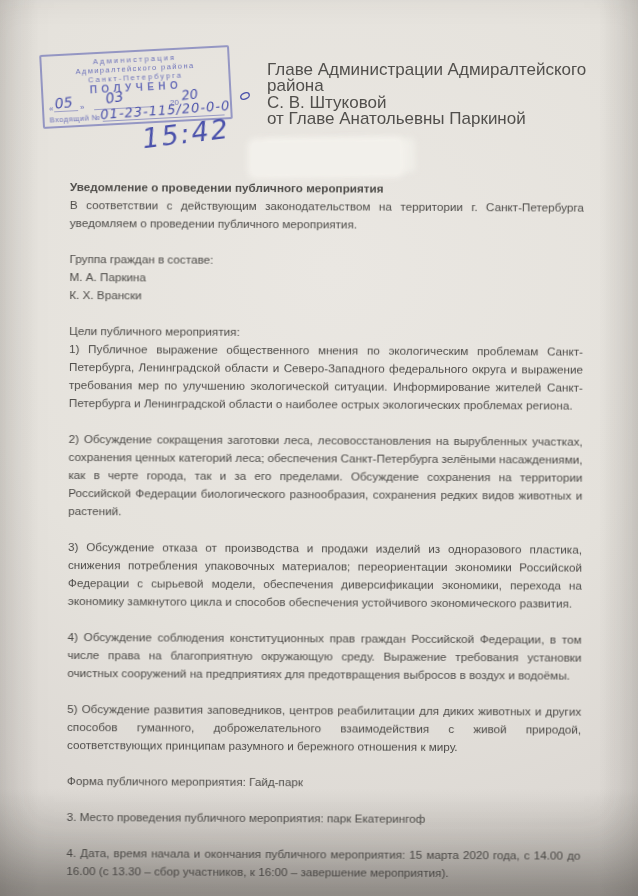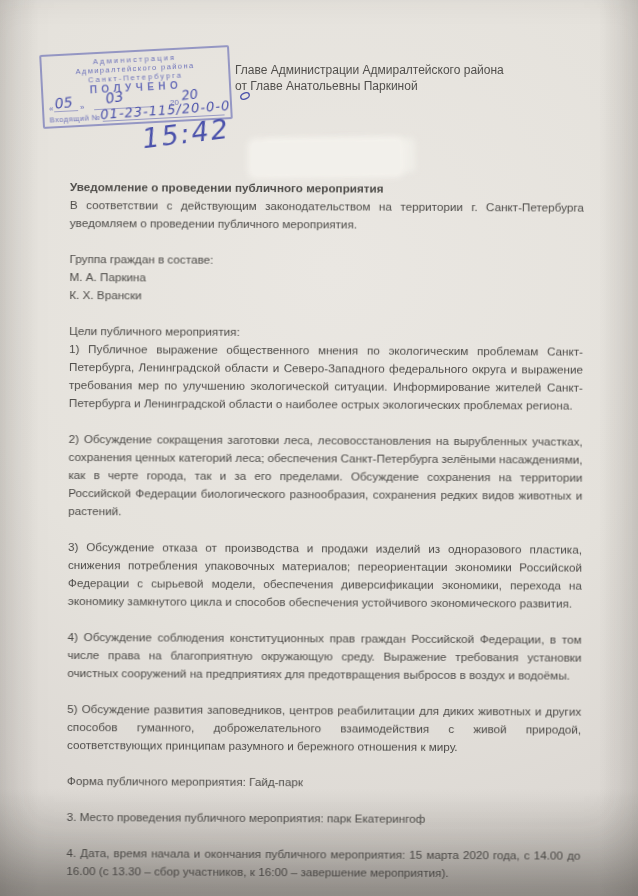--- a/index.html
+++ b/index.html
@@ -42,22 +42,22 @@
   .s-date .month{position:absolute;left:62px;top:-6px;font-size:14px;transform:rotate(-6deg);}
   .s-date .year{position:absolute;left:138px;top:-4px;font-size:13px;transform:rotate(-4deg);}
   .s-in .innum{position:absolute;left:56px;top:-6px;font-size:13px;letter-spacing:1px;white-space:nowrap;transform:rotate(-1deg);}
   .time-note{
     position:absolute;left:142px;top:118px;font-size:27px;letter-spacing:2px;
     transform:rotate(-7deg);filter:blur(.3px);
   }
   .pen-mark{position:absolute;left:238px;top:90px;}
   
   .recipient{
-    position:absolute;left:235px;top:62px;width:350px;
-    font-size:12px;line-height:16.4px;color:#514f4c;
+    position:absolute;left:267px;top:62px;width:350px;
+    font-size:17px;line-height:16.4px;color:#514f4c;
     filter:blur(.2px);
   }
   .blurred{filter:blur(2px);color:rgba(96,100,130,.6);}
   .redaction{
     position:absolute;left:252px;top:142px;width:148px;height:32px;
     background:#f2f0eb;border-radius:3px;transform:rotate(-.6deg);
     box-shadow:0 0 7px 4px rgba(244,242,237,.95), 14px -2px 6px 1px rgba(244,242,237,.7);
   }
   
   .main{
@@ -99,20 +99,21 @@
   </div>
 
   <div class="time-note hw">15:42</div>
 
   <svg class="pen-mark" width="14" height="12" viewBox="0 0 14 12">
     <ellipse cx="7" cy="6" rx="4.5" ry="3" fill="none" stroke="#4a51ab" stroke-width="1.4" transform="rotate(-25 7 6)"></ellipse>
   </svg>
 
   <div class="recipient">
     <div class="ln">Главе Администрации Адмиралтейского района</div>
+    <div class="ln">С. В. Штуковой</div>
     <div class="ln">от Главе Анатольевны Паркиной</div>
   </div>
 
   <div class="redaction"></div>
 
   <div class="main">
     <div class="block">
       <div class="title">Уведомление о проведении публичного мероприятия</div>
       <div class="just">В соответствии с действующим законодательством на территории г. Санкт-Петербурга уведомляем о проведении публичного мероприятия.</div>
     </div>

